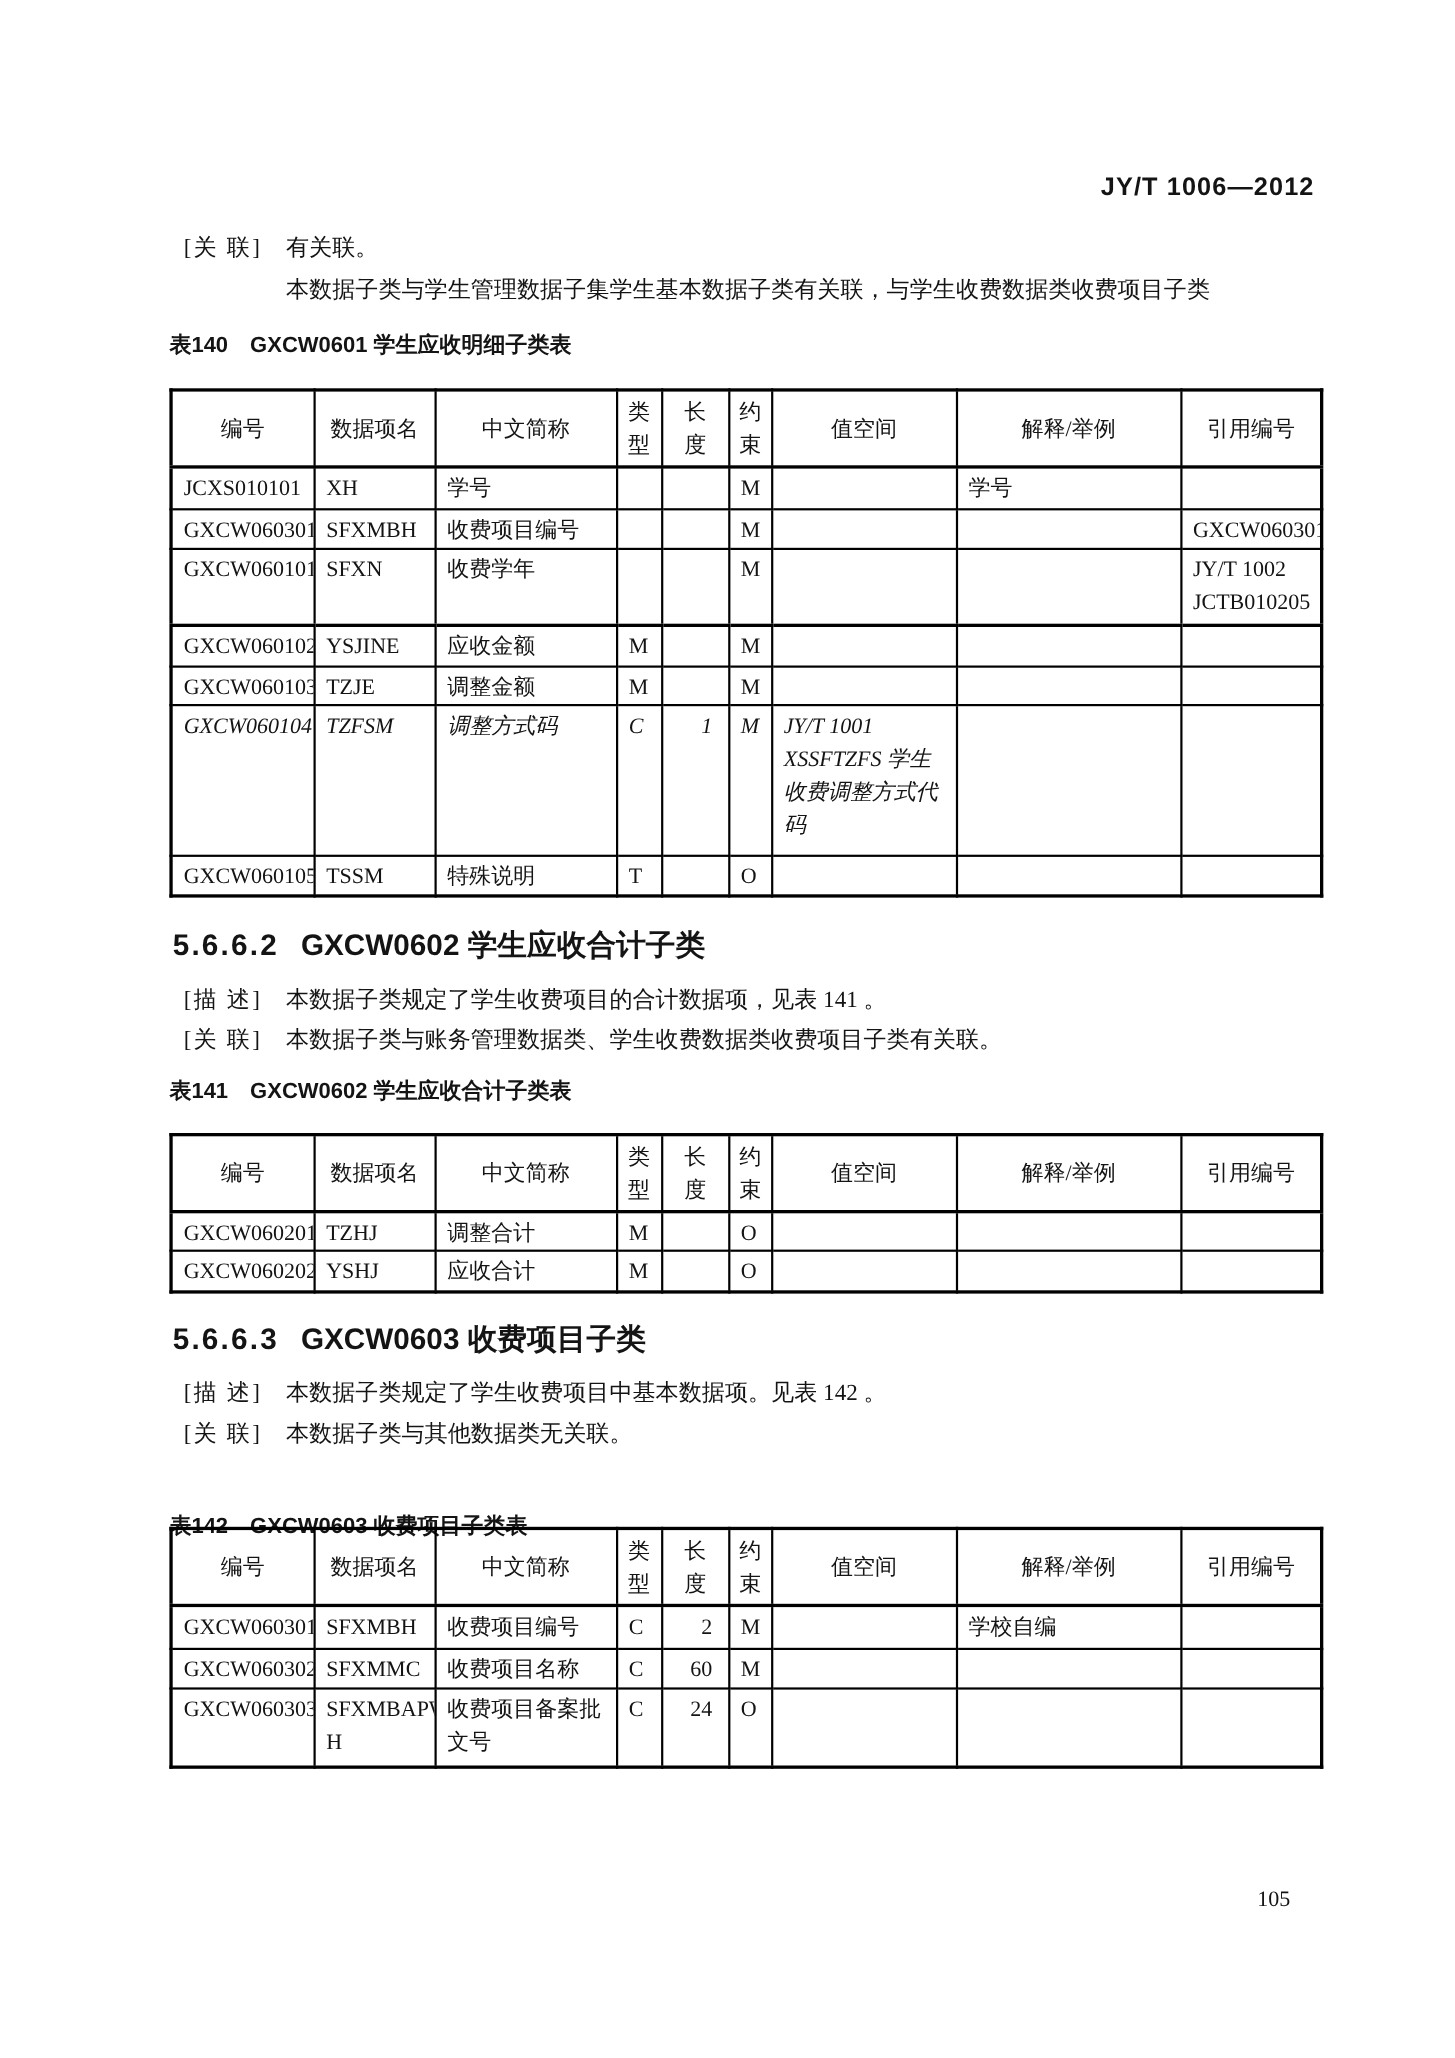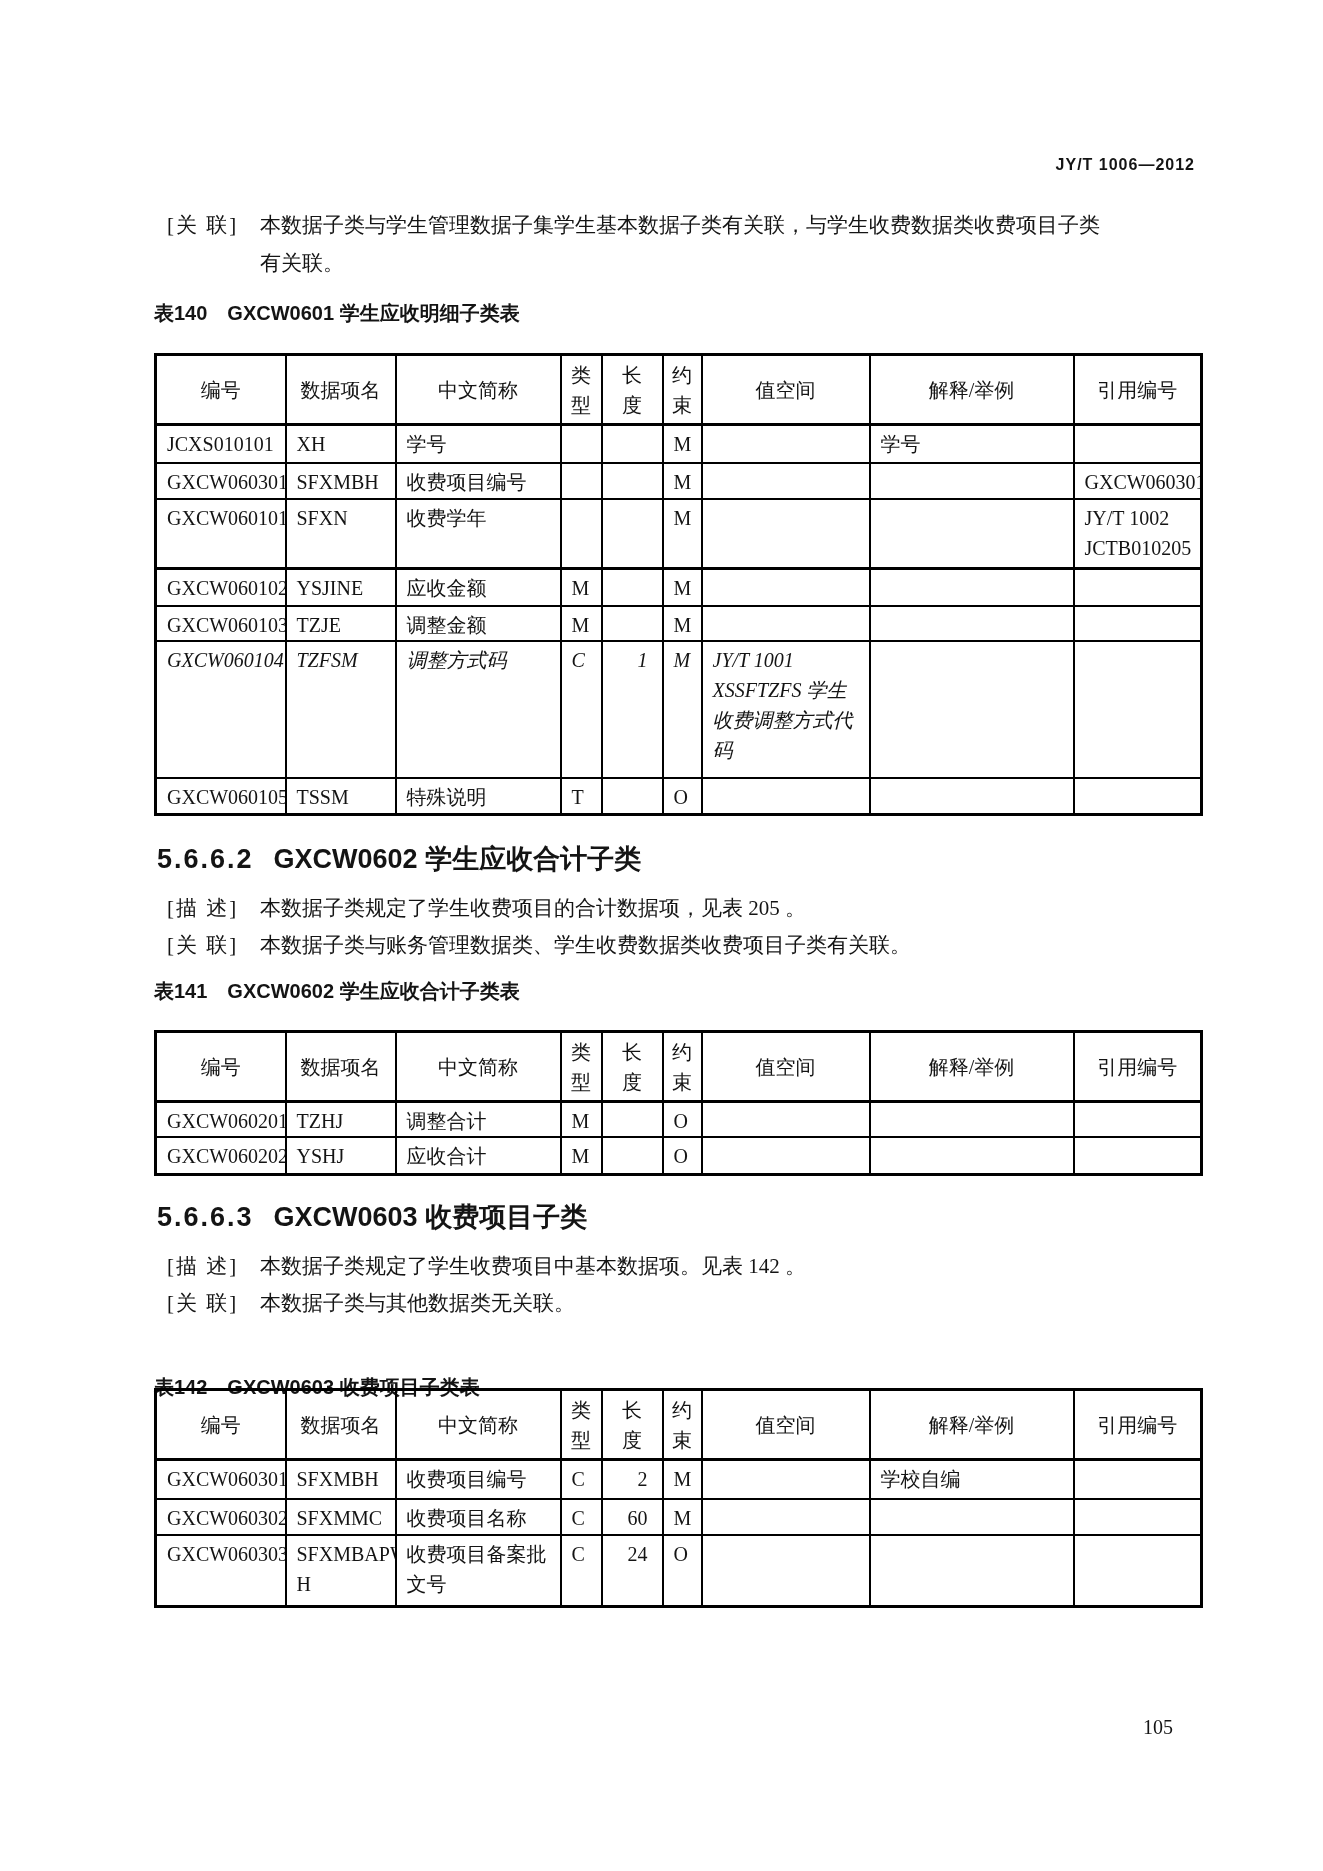--- a/index.html
+++ b/index.html
@@ -1,21 +1,21 @@
 <!DOCTYPE html>
 <html><head>
 <meta charset="utf-8">
 <style>
   html,body{margin:0;padding:0;background:#e8e8e8;}
   .page{position:relative;width:1323px;height:1871px;background:#ffffff;margin:0 auto;
         font-family:"Liberation Serif","DejaVu Serif",serif;color:#141414;overflow:hidden;}
 
   .doc-header{position:absolute;top:156px;right:128px;
         font-family:"Liberation Sans","DejaVu Sans",sans-serif;font-weight:bold;
-        font-size:16px;letter-spacing:1px;}
+        font-size:23px;letter-spacing:1px;}
 
   .intro-para{position:absolute;left:167px;top:206px;width:1085px;
         font-size:21px;line-height:38px;}
   .plabel{position:absolute;left:0;top:0;letter-spacing:2px;}
   .pline{margin-left:93px;}
 
   .sec-heading{position:absolute;left:157px;
         font-family:"Liberation Sans","DejaVu Sans",sans-serif;font-weight:bold;font-size:27px;}
   .sh1{top:841px;} .sh2{top:1199px;}
   .sec-num{letter-spacing:2px;margin-right:20px;}
@@ -59,22 +59,22 @@
 </style>
 </head>
 <body>
 
 <div class="page">
 
   <div class="doc-header">JY/T 1006—2012</div>
 
   <div class="intro-para">
     <span class="plabel">[关 联]</span>
+    <div class="pline">有关联。</div>
     <div class="pline">本数据子类与学生管理数据子集学生基本数据子类有关联，与学生收费数据类收费项目子类</div>
-    <div class="pline">有关联。</div>
   </div>
 
   <div class="caption cap140">表140　GXCW0601 学生应收明细子类表</div>
   <table class="dtable t140">
       <colgroup>
         <col style="width: 130px;">
         <col style="width: 110px;">
         <col style="width: 165px;">
         <col style="width: 41px;">
         <col style="width: 61px;">
@@ -183,21 +183,21 @@
         </tr>
       </tbody>
     </table>
 
   <div class="sec-heading sh1">
     <span class="sec-num">5.6.6.2</span><span>GXCW0602 学生应收合计子类</span>
   </div>
 
   <div class="sec-para sp1">
     <div class="pline2">
-      <span class="plabel2">[描 述]</span><span>本数据子类规定了学生收费项目的合计数据项，见表 205 。</span>
+      <span class="plabel2">[描 述]</span><span>本数据子类规定了学生收费项目的合计数据项，见表 141 。</span>
     </div>
     <div class="pline2">
       <span class="plabel2">[关 联]</span><span>本数据子类与账务管理数据类、学生收费数据类收费项目子类有关联。</span>
     </div>
   </div>
 
   <div class="caption cap141">表141　GXCW0602 学生应收合计子类表</div>
   <table class="dtable t141">
       <colgroup>
         <col style="width: 130px;">

